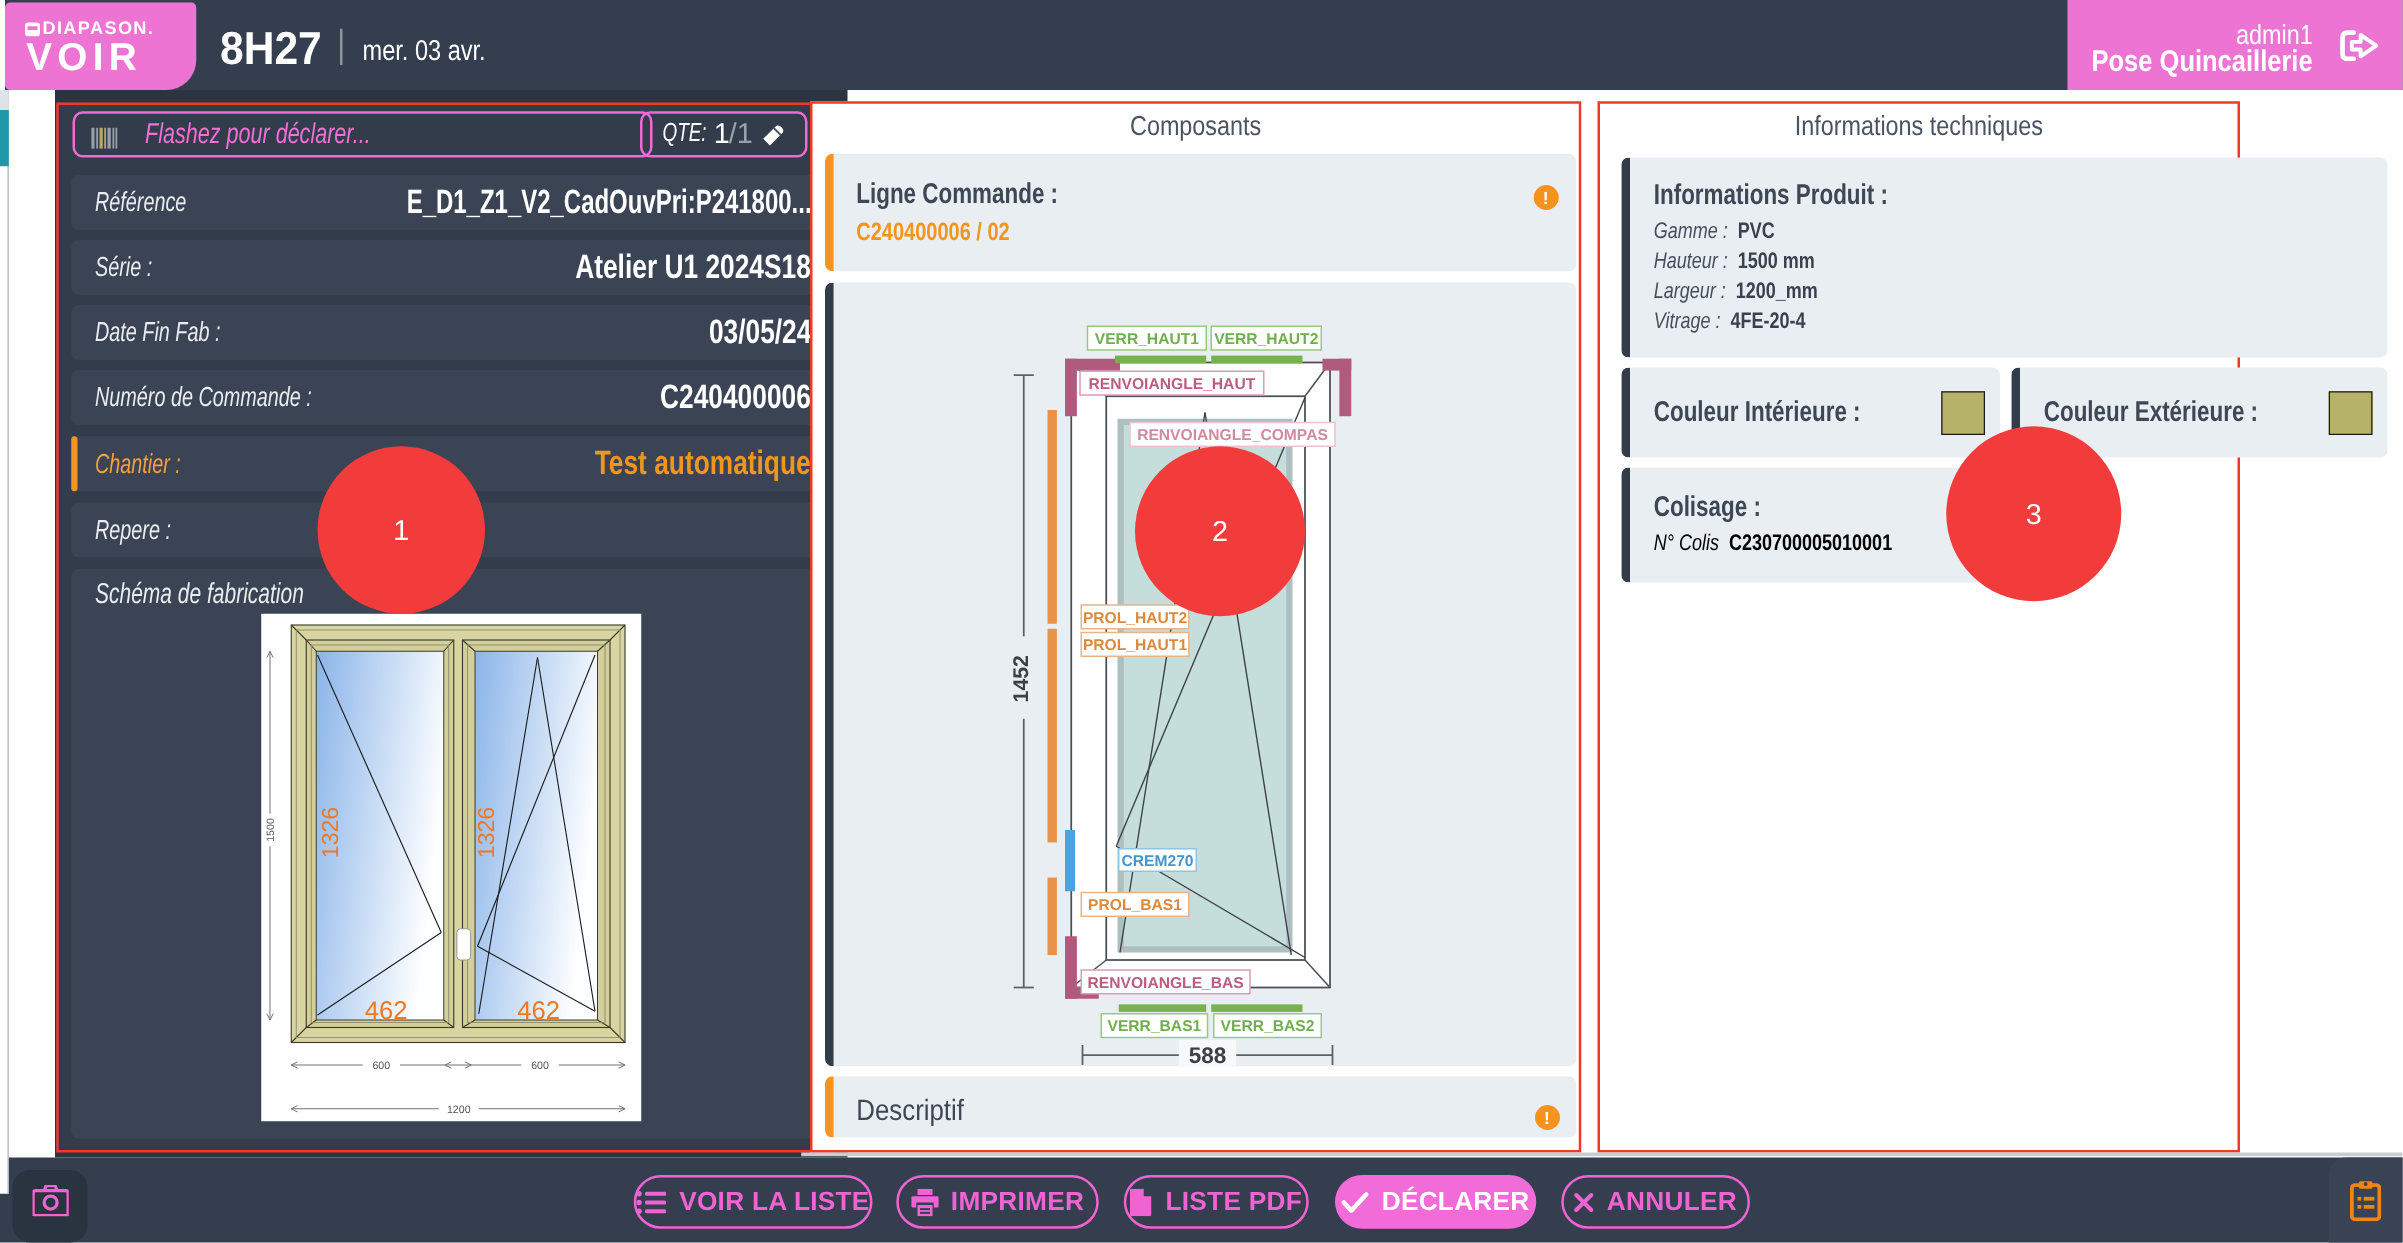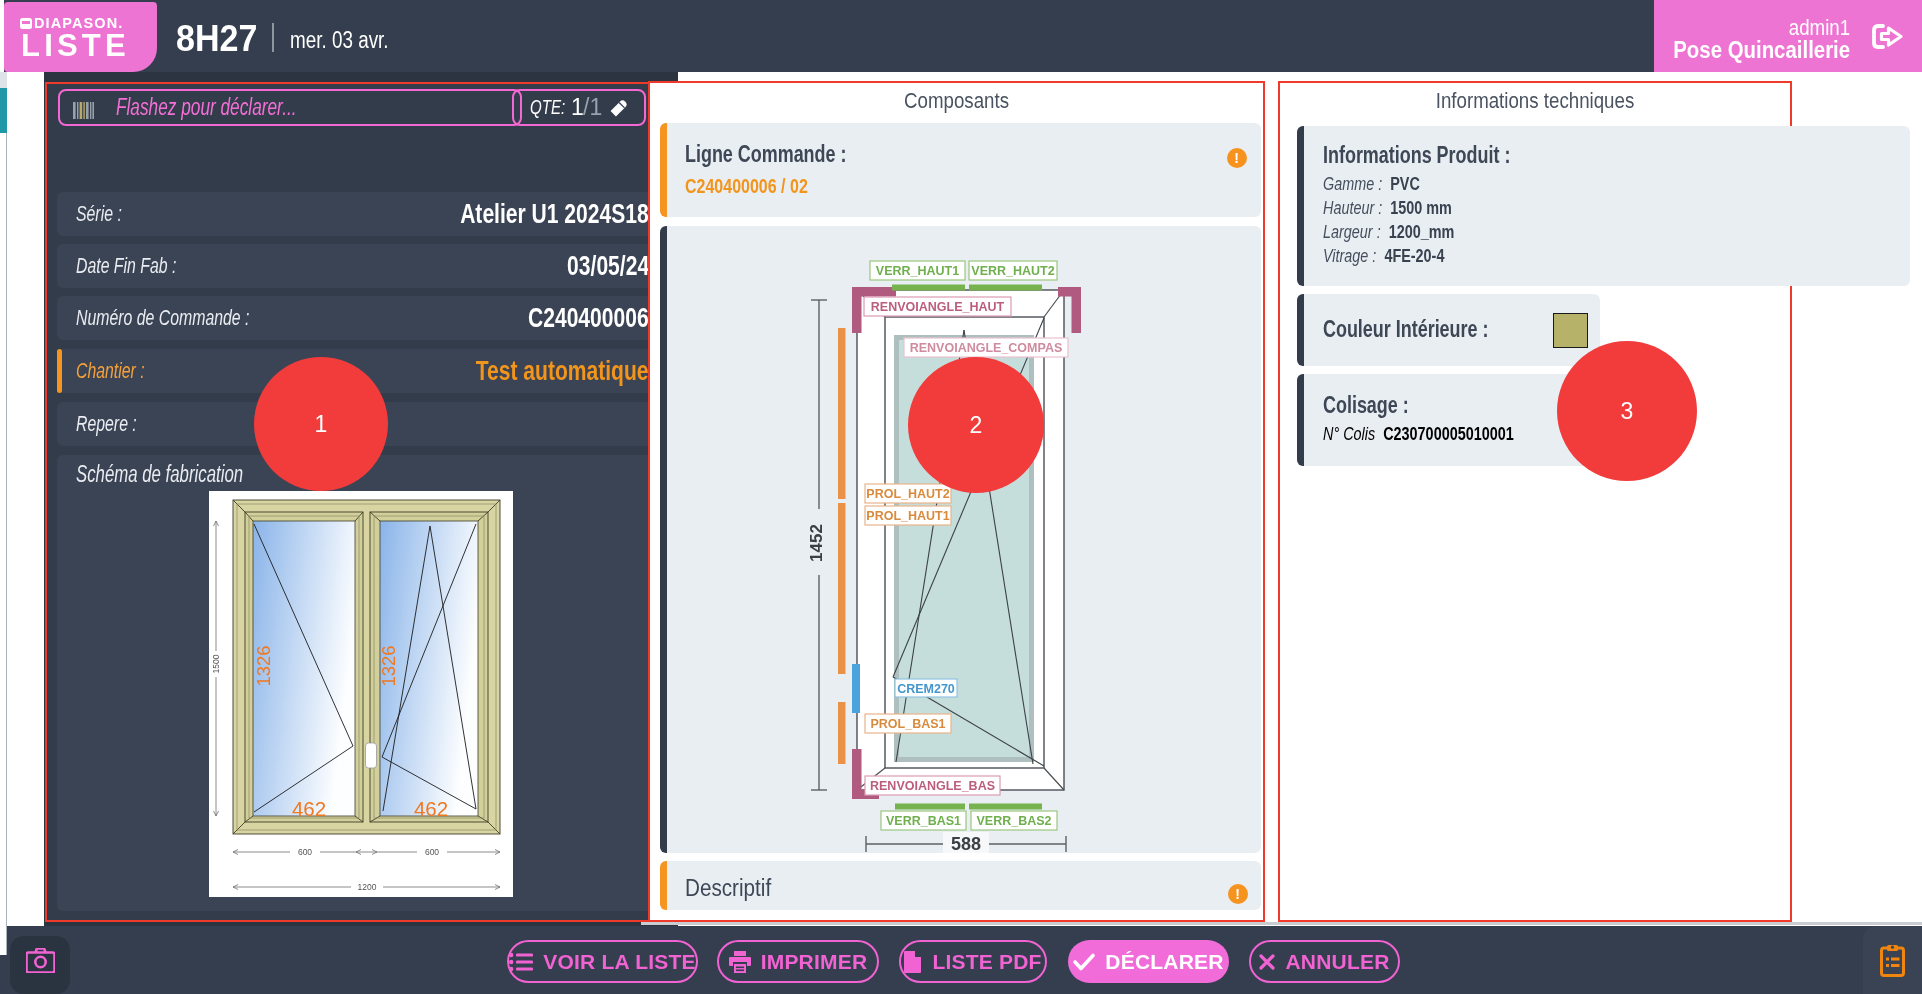--- a/index.html
+++ b/index.html
@@ -58,21 +58,21 @@
 
 .rc { position:absolute; border-radius:50%; background:#f23b3b; color:#fff; display:flex; align-items:center; justify-content:center; font-size:23px; }
 </style>
 </head>
 <body>
 <div id="header">
   <div id="hdr-white"></div>
   <div id="logo">
     <div class="ic"></div>
       <div class="l1">DIAPASON.</div>
-    <div class="l2">LISTE</div>
+    <div class="l2">VOIR</div>
   </div>
   <div id="time">8H27</div>
   <div id="hsep"></div>
   <div id="hdate">mer. 03 avr.</div>
   <div id="huser">
     <div class="u1">admin1</div>
     <div class="u2">Pose Quincaillerie</div>
     <svg style="position:absolute; right:18px; top:24px;" width="32" height="25" viewBox="0 0 32 25">
       <path d="M11 2 L6 2 Q2 2 2 6 L2 19 Q2 23 6 23 L11 23" fill="none" stroke="#fff" stroke-width="3.8" stroke-linecap="round"></path>
       <path d="M9.5 9.5 L16.5 9.5 L16.5 4 L29 12.5 L16.5 21 L16.5 15.5 L9.5 15.5 Z" fill="none" stroke="#fff" stroke-width="3.2" stroke-linejoin="round"></path>
@@ -103,20 +103,24 @@
     <div id="qte">
         <span class="q1">QTE:</span>
         <span class="q2">1</span>
         <span class="q3">/1</span>
 <svg style="position:absolute; right:16px; top:8px;" width="21" height="21" viewBox="0 0 21 21">
 <g transform="translate(10.5,10.5) rotate(45)">
 <path d="M-3.8 6 L-3.8 -7.5 Q-3.8 -11 0 -11 Q3.8 -11 3.8 -7.5 L3.8 6 Z" fill="#fff"></path>
 <rect x="-3.8" y="-6.8" width="7.6" height="1.4" fill="#3b4454"></rect>
 </g>
 </svg>
+      </div>
+    <div class="lrow" style="top:55.5px;">
+        <span class="lab">Référence</span>
+        <span class="val" style="transform:translateY(-50%) scaleX(0.71);">E_D1_Z1_V2_CadOuvPri:P241800...</span>
       </div>
     <div class="lrow" style="top:107.5px;">
         <span class="lab">Série :</span>
         <span class="val">Atelier U1 2024S18</span>
       </div>
     <div class="lrow" style="top:159.5px;">
         <span class="lab">Date Fin Fab :</span>
         <span class="val">03/05/24</span>
       </div>
     <div class="lrow" style="top:211.5px;">
@@ -309,20 +313,24 @@
       <div class="iline"><i>Gamme :</i>&nbsp; <b>PVC</b></div>
       <div class="iline"><i>Hauteur :</i>&nbsp; <b>1500 mm</b></div>
       <div class="iline"><i>Largeur :</i>&nbsp; <b>1200_mm</b></div>
       <div class="iline"><i>Vitrage :</i>&nbsp; <b>4FE-20-4</b></div>
     </div>
   </div>
   <div class="card bar-n" style="left:16.5px; top:210.5px; width:303px; height:72px;">
     <div class="ctit" style="position:absolute; left:19px; top:22px;">Couleur Intérieure :</div>
     <div class="swatch" style="left:249px; top:19px;"></div>
   </div>
+  <div class="card bar-n" style="left:328.5px; top:210.5px; width:301px; height:72px;">
+    <div class="ctit" style="position:absolute; left:19px; top:22px;">Couleur Extérieure :</div>
+    <div class="swatch" style="left:247px; top:19px;"></div>
+  </div>
   <div class="card bar-n" style="left:16.5px; top:290.5px; width:303px; height:92px;">
     <div class="ctit" style="position:absolute; left:19px; top:18px;">Colisage :</div>
     <div style="position:absolute; left:19px; top:50px; font-size:18px; transform:scaleX(0.80); transform-origin:left center; white-space:nowrap;"><i>N° Colis</i>&nbsp; <b>C230700005010001</b></div>
   </div>
 </div>
 
 <div id="gline"></div>
 <div id="footer">
   <div id="camBtn">
       <svg style="position:absolute;left:16px;top:12px;" width="29" height="25" viewBox="0 0 29 25">

